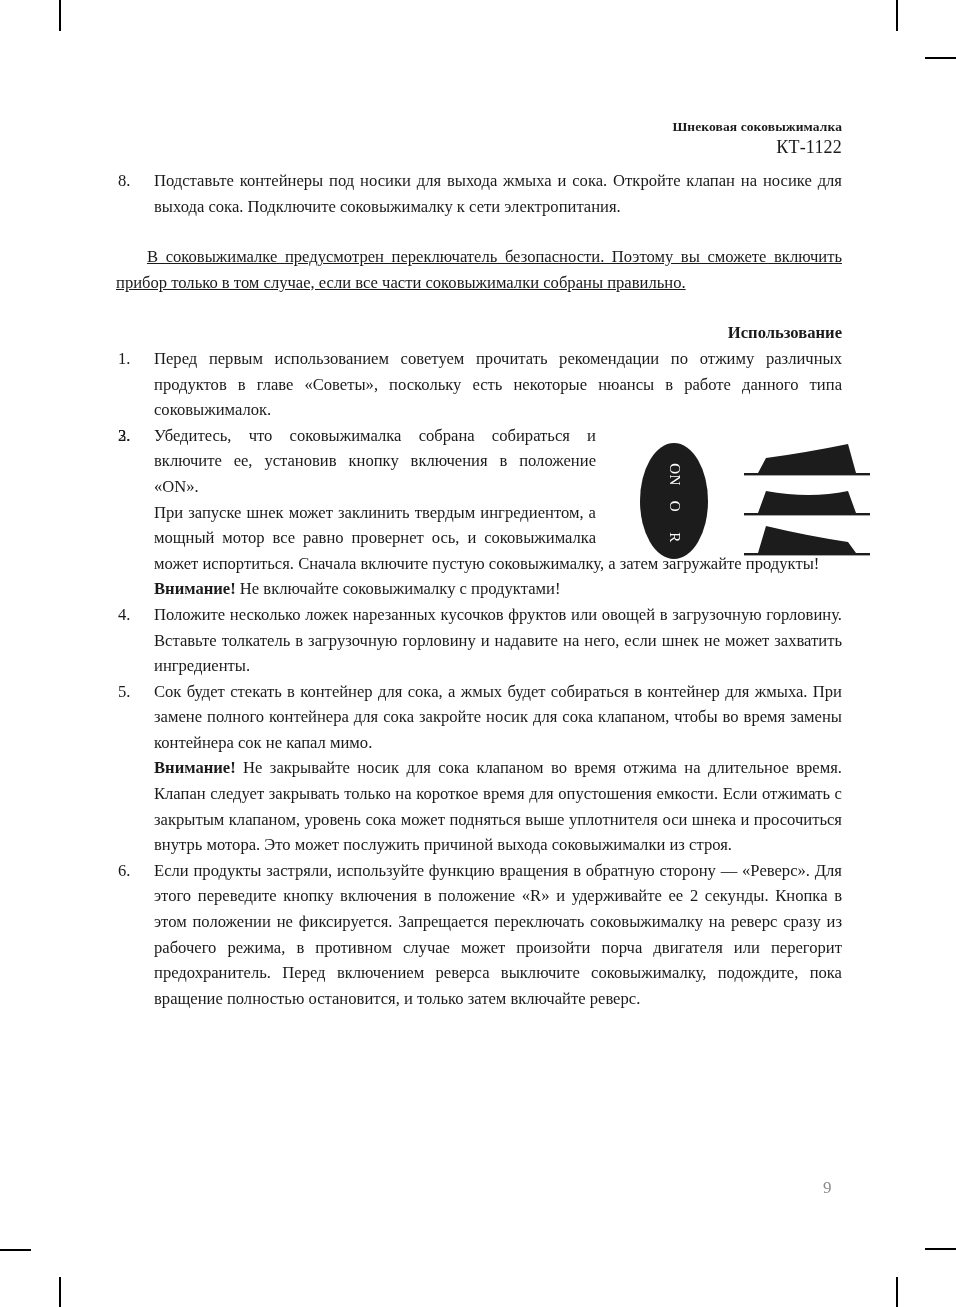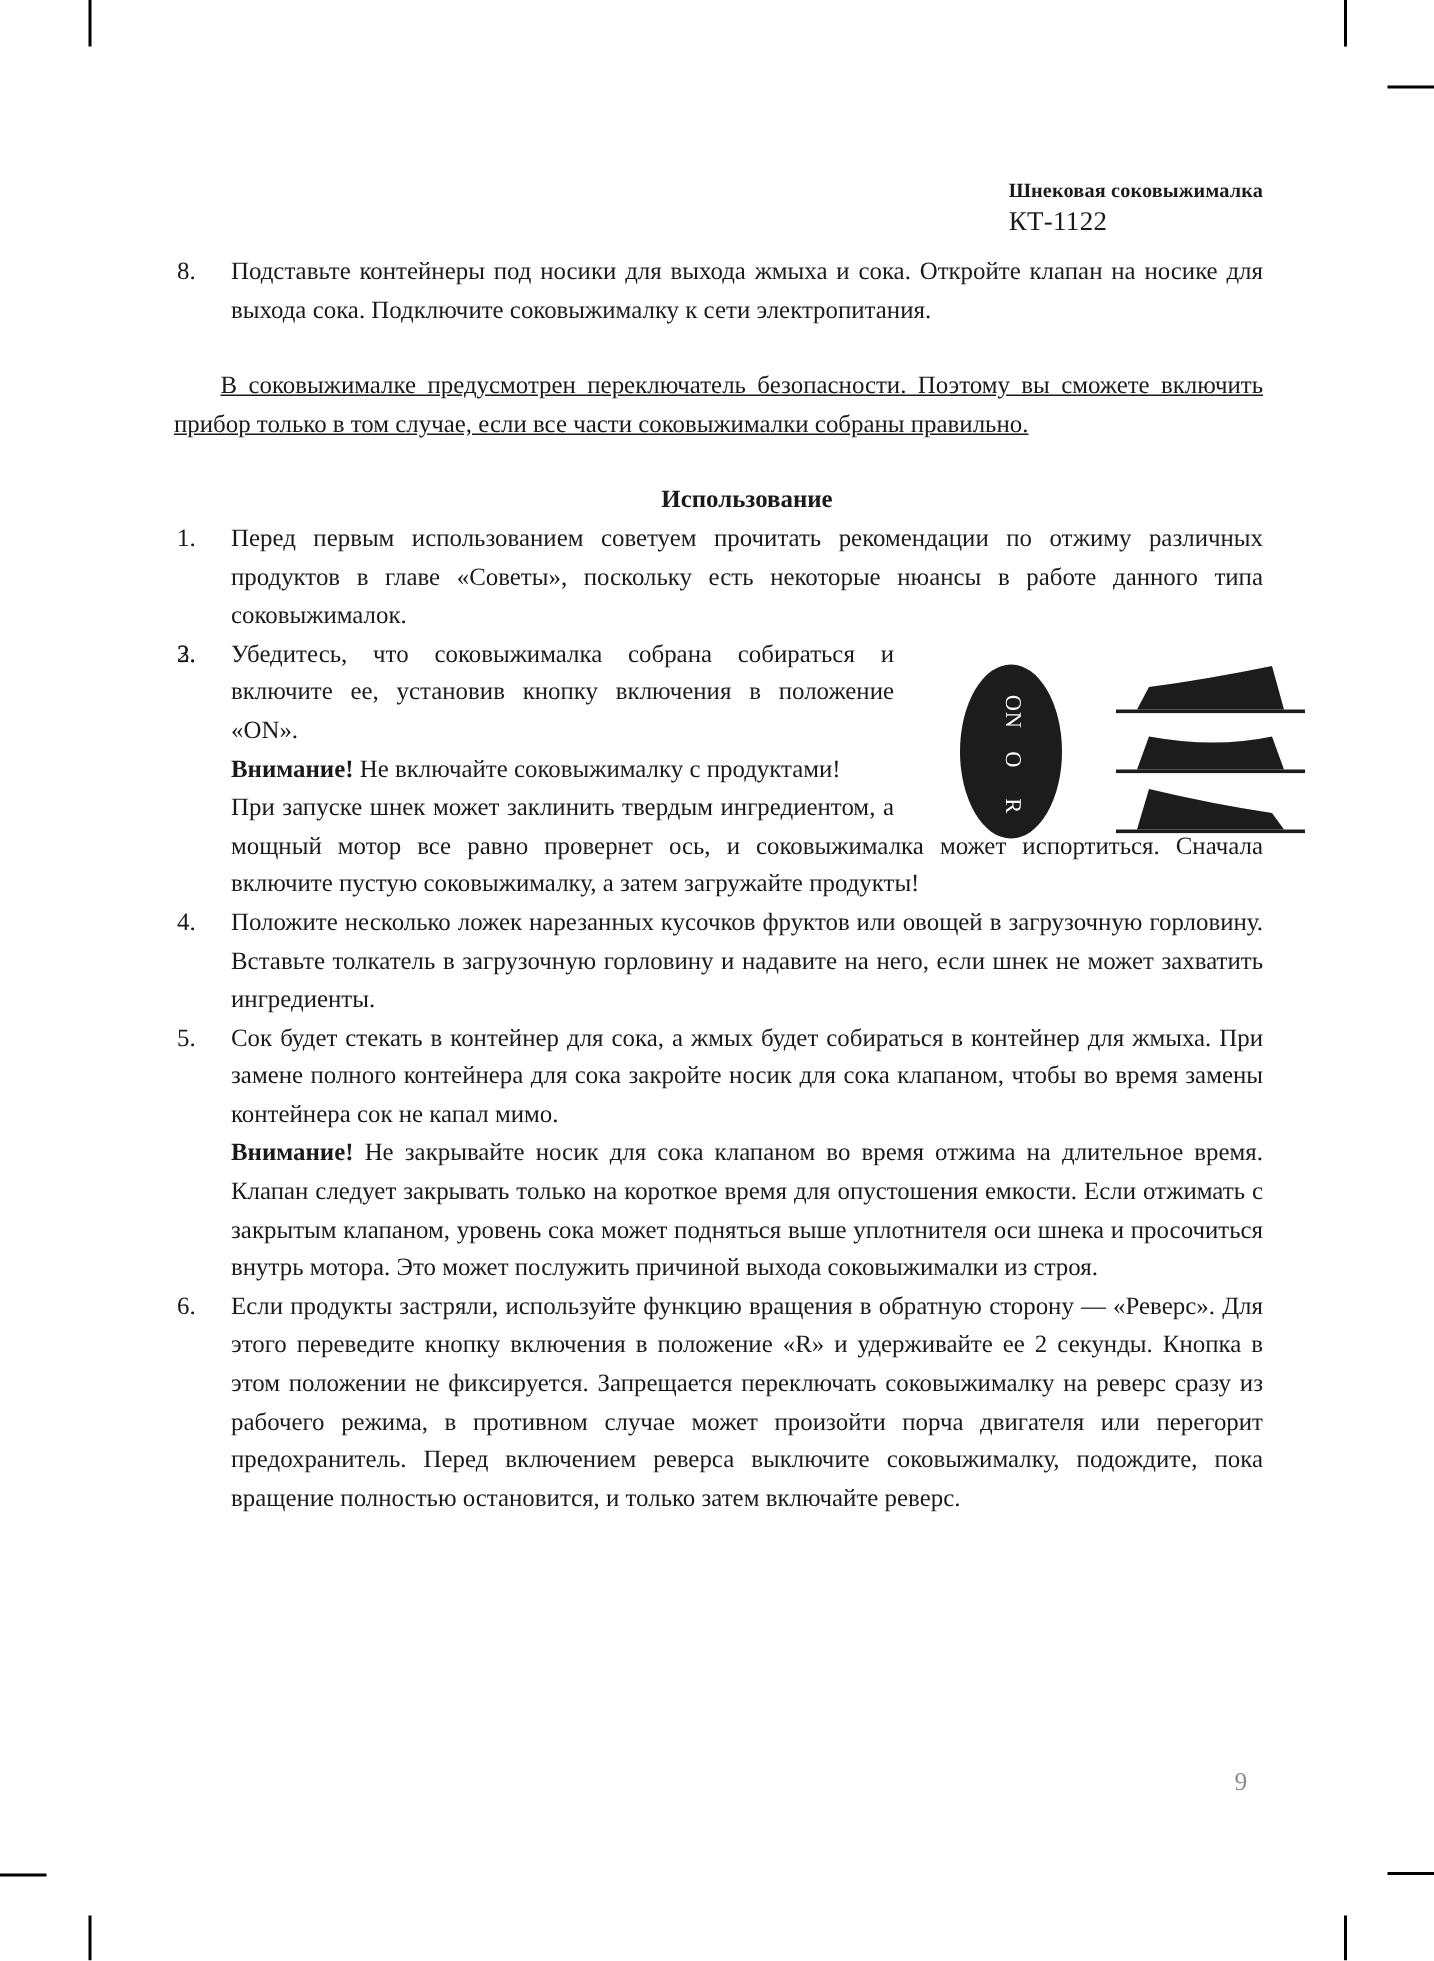--- a/index.html
+++ b/index.html
@@ -39,20 +39,21 @@
     top: 0;
     width: 726px;
     height: 1307px;
   }
 
   
   .runhead {
     position: absolute;
     right: 0;
     top: 118px;
+    text-align: right;
     line-height: 1.28;
   }
   .runhead-title {
     font-weight: bold;
     font-size: 13.5px;
     letter-spacing: .1px;
     white-space: nowrap;
   }
   .runhead-model {
     font-size: 18px;
@@ -96,21 +97,21 @@
     padding-left: 38px;
     margin: 0;
     text-align: justify;
   }
 
   .heading {
     padding-left: 38px;
     font-weight: bold;
     font-size: 16.6px;
     margin: 0;
-    text-align: center;
+    text-align: right;
   }
 
   b.warn { font-weight: bold; }
 
   
   .fig-float {
     float: right;
     width: 236px;
     height: 118px;
     shape-outside: margin-box;
@@ -212,23 +213,23 @@
     <div class="li">
       <span class="fig-float"></span>
       <span class="num">2.</span>
     </div>
 
     <div class="li">
       <span class="num">3.</span>
       <span>Убедитесь, что соковыжималка собрана собираться и включите ее, установив кнопку включения в положение «ON».</span>
     </div>
 
+    <p class="sub">При запуске шнек может заклинить твердым ингредиентом, а мощный мотор все равно провернет ось, и соковыжималка может испортиться. Сначала включите пустую соковыжималку, а затем загружайте продукты!</p>
+
     <p class="sub"><b class="warn">Внимание!</b><span> Не включайте соковыжималку с продуктами!</span></p>
-
-    <p class="sub">При запуске шнек может заклинить твердым ингредиентом, а мощный мотор все равно провернет ось, и соковыжималка может испортиться. Сначала включите пустую соковыжималку, а затем загружайте продукты!</p>
 
     <div class="li">
       <span class="num">4.</span>
       <span>Положите несколько ложек нарезанных кусочков фруктов или овощей в загрузочную горловину. Вставьте толкатель в загрузочную горловину и надавите на него, если шнек не может захватить ингредиенты.</span>
     </div>
 
 
     <div class="li">
       <span class="num">5.</span>
       <span>Сок будет стекать в контейнер для сока, а жмых будет собираться в контейнер для жмыха. При замене полного контейнера для сока закройте носик для сока клапаном, чтобы во время замены контейнера сок не капал мимо.</span>

